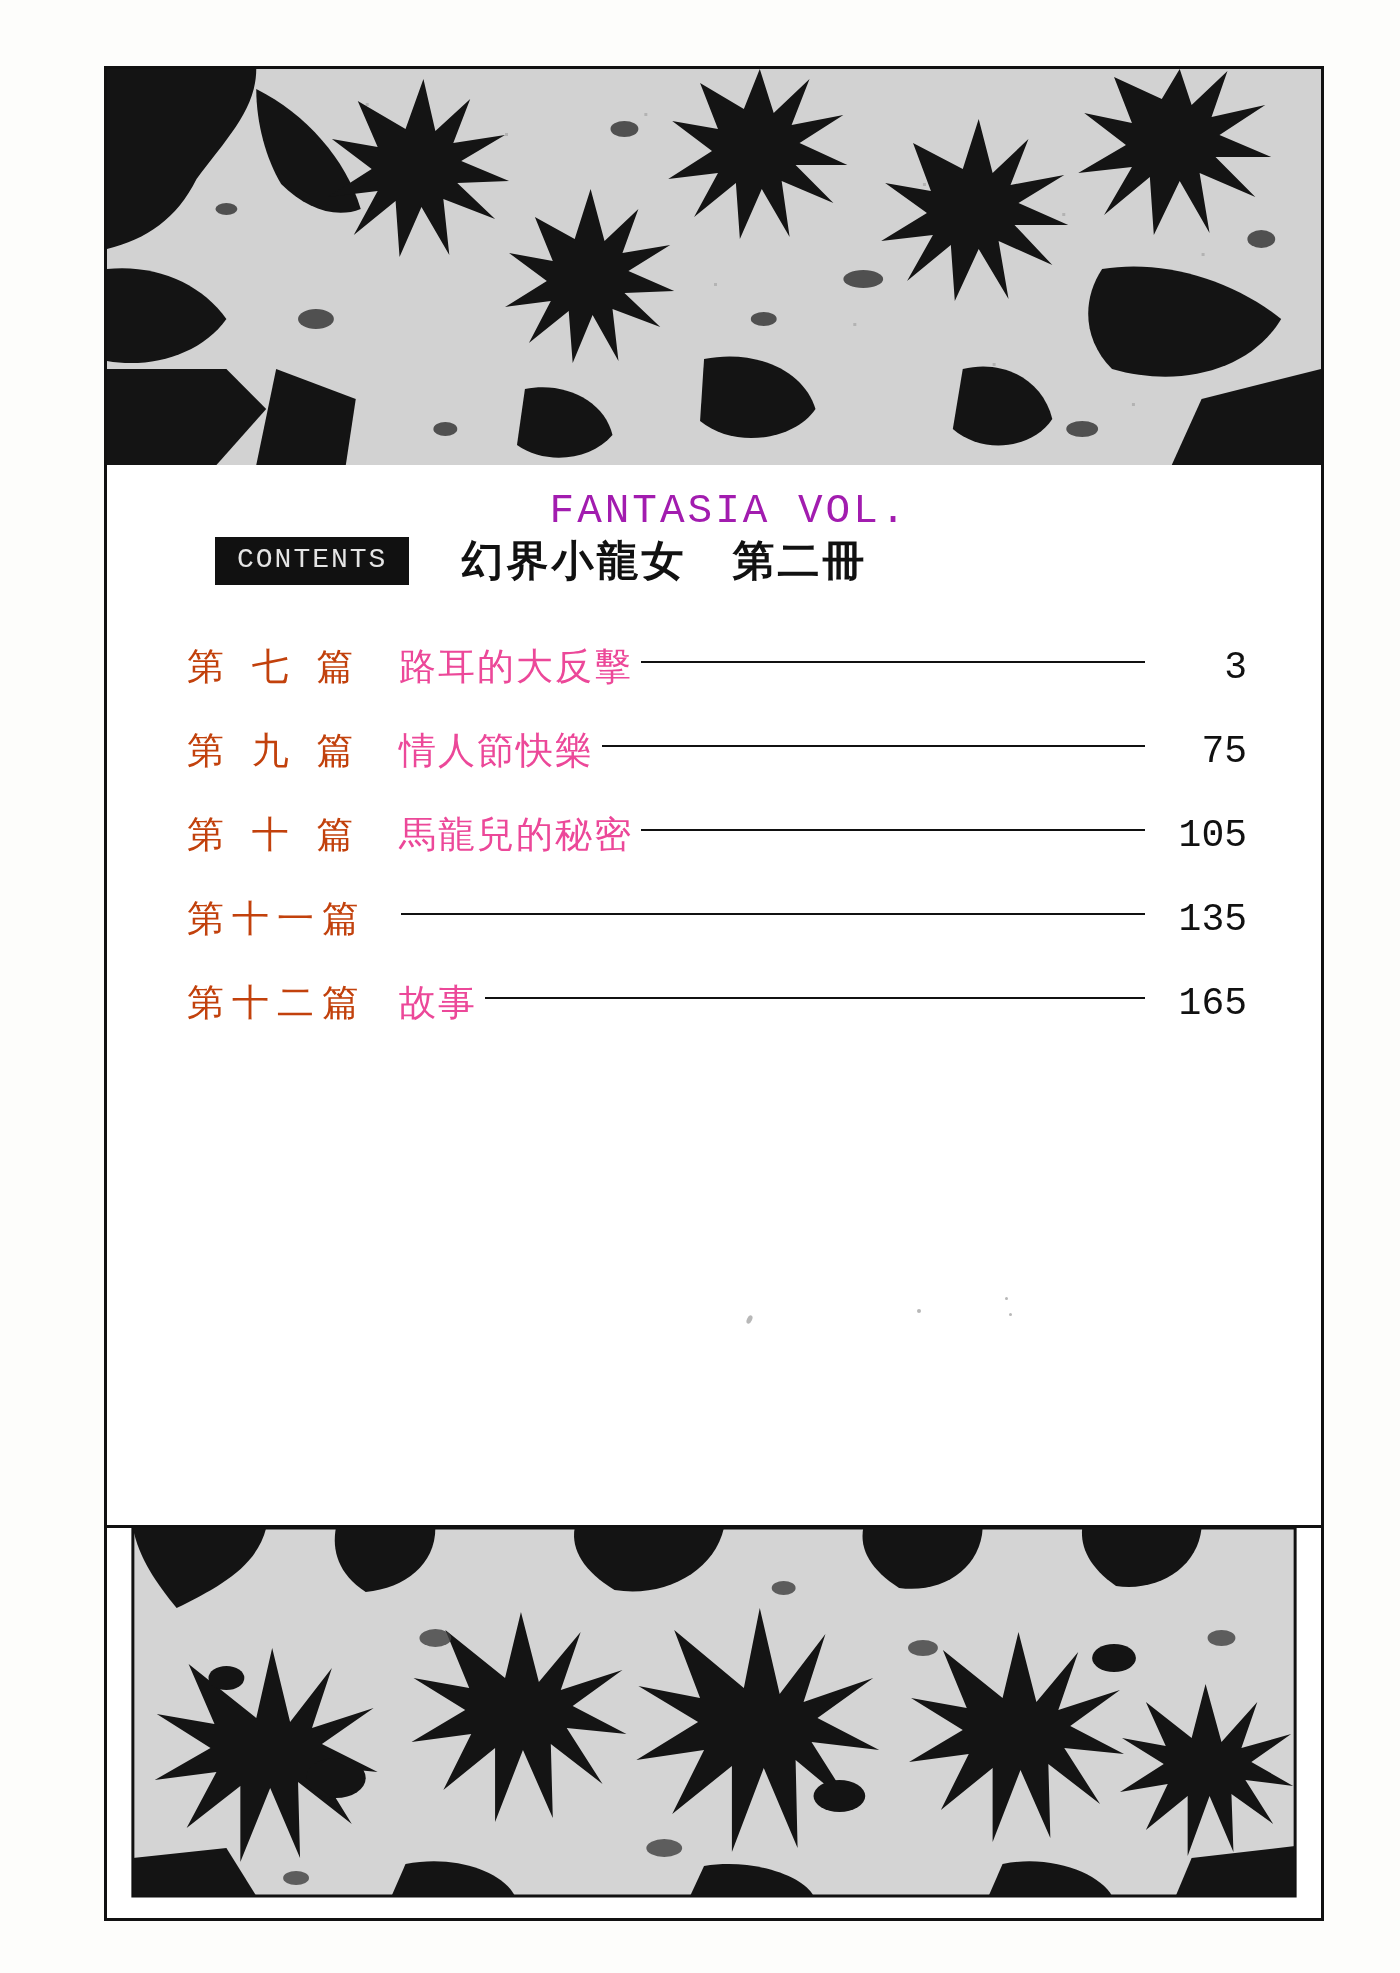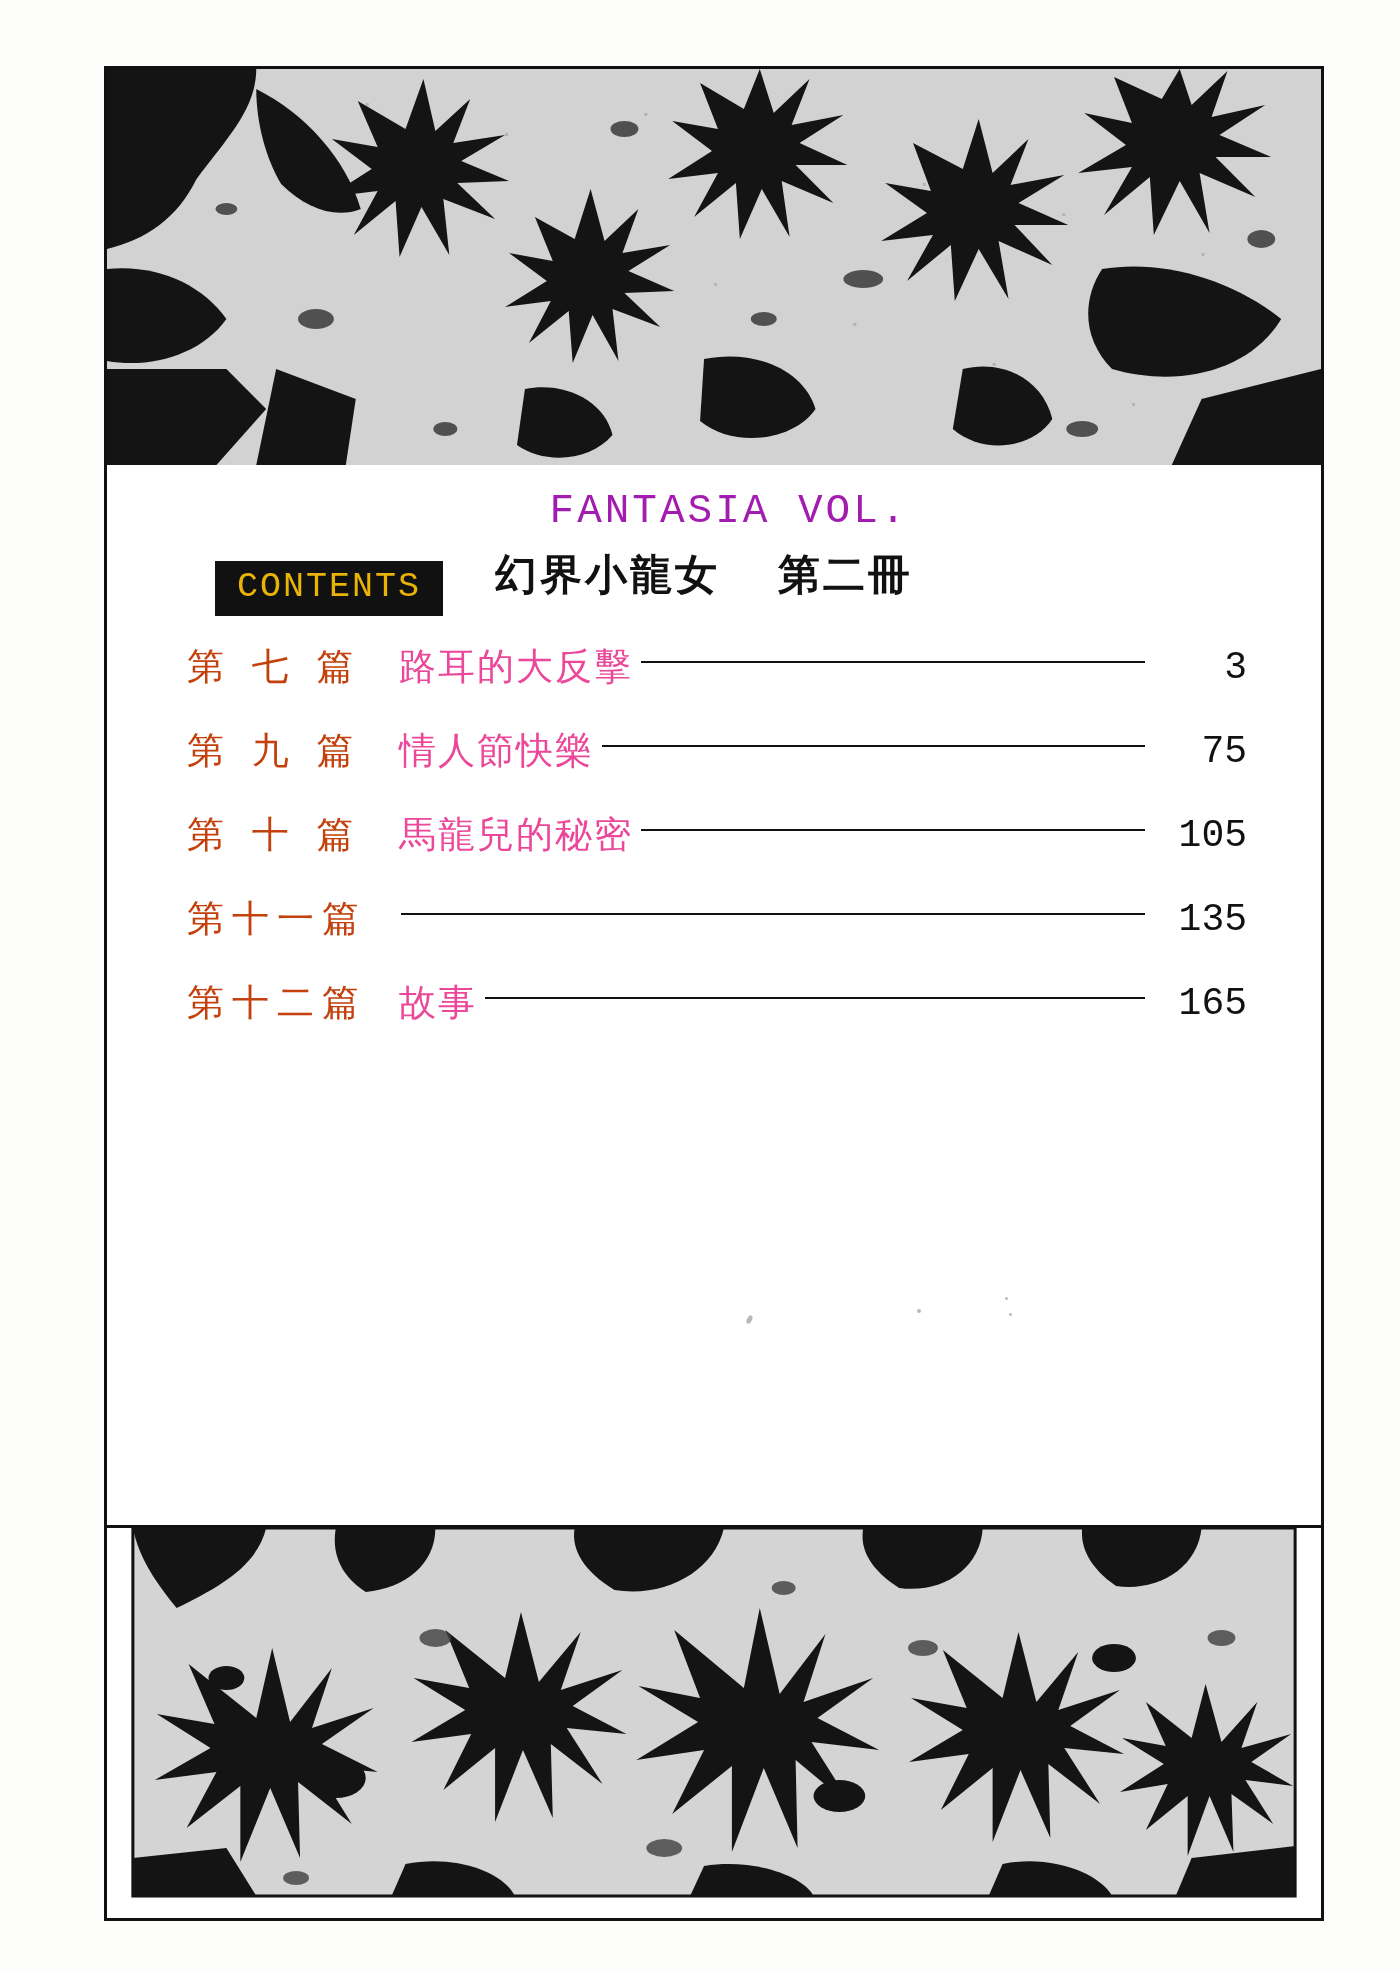--- a/index.html
+++ b/index.html
@@ -77,39 +77,38 @@
   .title-row {
     position: absolute;
     left: 108px;
     top: 464px;
     display: flex;
     align-items: center;
     gap: 28px;
   }
   .contents-badge {
     background: #111;
-    color: #eab308;
+    color: #e5e5e5;
     font-family: "Liberation Mono", monospace;
-    font-size: 35px;
+    font-size: 28px;
     letter-spacing: 2px;
     padding: 9px 22px 11px 22px;
     line-height: 1;
-    margin-top: 28px;
   }
   .book-title {
     font-family: "DejaVu Serif", serif;
     font-weight: bold;
     font-size: 42px;
     letter-spacing: 3px;
     color: #111;
     white-space: nowrap;
     margin-left: 24px;
   }
   .book-volume {
-    margin-left: 30px;
+    margin-left: 18px;
   }
 
   
   .toc {
     position: absolute;
     left: 80px;
     top: 556px;
     width: 1060px;
   }
   .toc-row {

